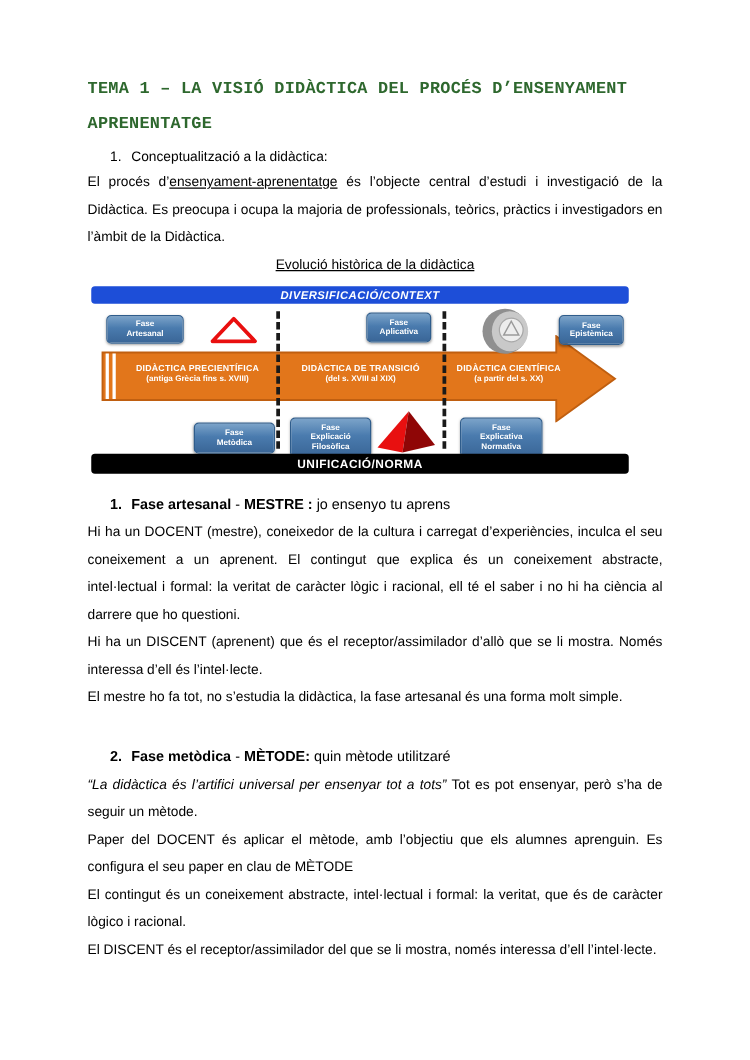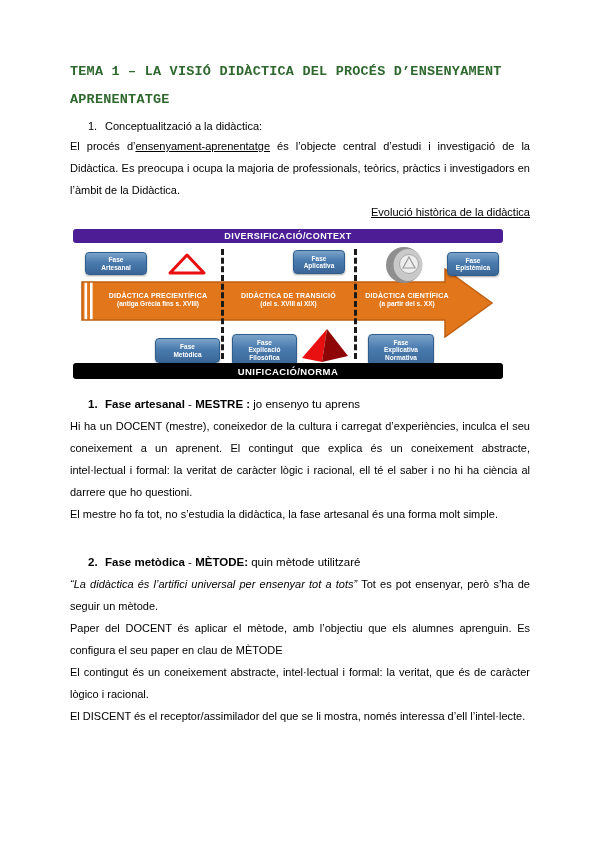--- a/index.html
+++ b/index.html
@@ -18,36 +18,36 @@
     font-weight:bold; font-size:13.5px; line-height:28px;
     color:#2E682E; letter-spacing:0.2px;
   }
 
   
   .h1 { margin:3px 0 0 0; padding-left:18px; font-size:11px; font-weight:normal; line-height:17px; }
   .h1 .num { display:inline-block; min-width:17px; }
 
   
   .body { margin:0; font-size:11px; line-height:22px; text-align:justify; }
-  .body.noj { text-align:right; }
+  .body.noj { text-align:center; }
   .u { text-decoration:underline; }
   .it { font-style:italic; }
   .sect-heading { margin:8px 0 0 0; padding-left:18px; font-size:11.5px; font-weight:bold; line-height:22px; }
   .sect-heading .num { display:inline-block; min-width:17px; }
   .sect-heading .reg { font-weight:normal; }
   .gap-top { margin-top:26px; }
 
   
   .diagram { position:relative; width:430px; height:160px; margin:2px 0 0 3px; }
   .bar {
     position:absolute; left:0; width:430px; border-radius:3px;
     display:flex; align-items:center; justify-content:center;
     color:#fff; font-weight:bold; letter-spacing:0.4px;
   }
-  .bar-red { top:4px; height:14px; background:#4c1d95; font-size:9px; }
+  .bar-red { top:4px; height:14px; background:#1d4ed8; font-size:9px;font-style:italic; }
   .bar-green { top:138px; height:16px; background:#000000; font-size:9.5px; }
 
   .pbox {
     position:absolute; border-radius:4px;
     background:linear-gradient(180deg,#7BA3C9 0%,#4A7BAE 45%,#3A6697 100%);
     border:1px solid #2F5D8C; box-shadow:0 1px 2px rgba(0,0,0,.35);
     color:#fff; font-weight:bold; font-size:6.5px; line-height:7.5px;
     display:grid; place-items:center; text-align:center; white-space:pre-line;
   }
 
@@ -133,20 +133,21 @@
       <div class="pbox" style="left:295px;top:109px;width:64px;height:30px">Fase
 Explicativa
 Normativa</div>
 
       <div class="bar bar-green">UNIFICACIÓ/NORMA</div>
     </div>
 
     <p class="sect-heading"><span class="num">1.</span><span>Fase artesanal</span><span class="reg"> - </span><span>MESTRE :</span><span class="reg"> jo ensenyo tu aprens</span></p>
 
     <p class="body">Hi ha un DOCENT (mestre), coneixedor de la cultura i carregat d’experiències, inculca el seu coneixement a un aprenent. El contingut que explica és un coneixement abstracte, intel·lectual i formal: la veritat de caràcter lògic i racional, ell té el saber i no hi ha ciència al darrere que ho questioni.</p>
+    <p class="body">Hi ha un DISCENT (aprenent) que és el receptor/assimilador d’allò que se li mostra. Només interessa d’ell és l’intel·lecte.</p>
     <p class="body">El mestre ho fa tot, no s’estudia la didàctica, la fase artesanal és una forma molt simple.</p>
 
     <p class="sect-heading gap-top"><span class="num">2.</span><span>Fase metòdica</span><span class="reg"> - </span><span>MÈTODE:</span><span class="reg"> quin mètode utilitzaré</span></p>
 
     <p class="body"><span class="it">“La didàctica és l’artifici universal per ensenyar tot a tots”</span><span> Tot es pot ensenyar, però s’ha de seguir un mètode.</span></p>
     <p class="body">Paper del DOCENT és aplicar el mètode, amb l’objectiu que els alumnes aprenguin. Es configura el seu paper en clau de MÈTODE</p>
     <p class="body">El contingut és un coneixement abstracte, intel·lectual i formal: la veritat, que és de caràcter lògico i racional.</p>
     <p class="body">El DISCENT és el receptor/assimilador del que se li mostra, només interessa d’ell l’intel·lecte.</p>
 
   </div>

